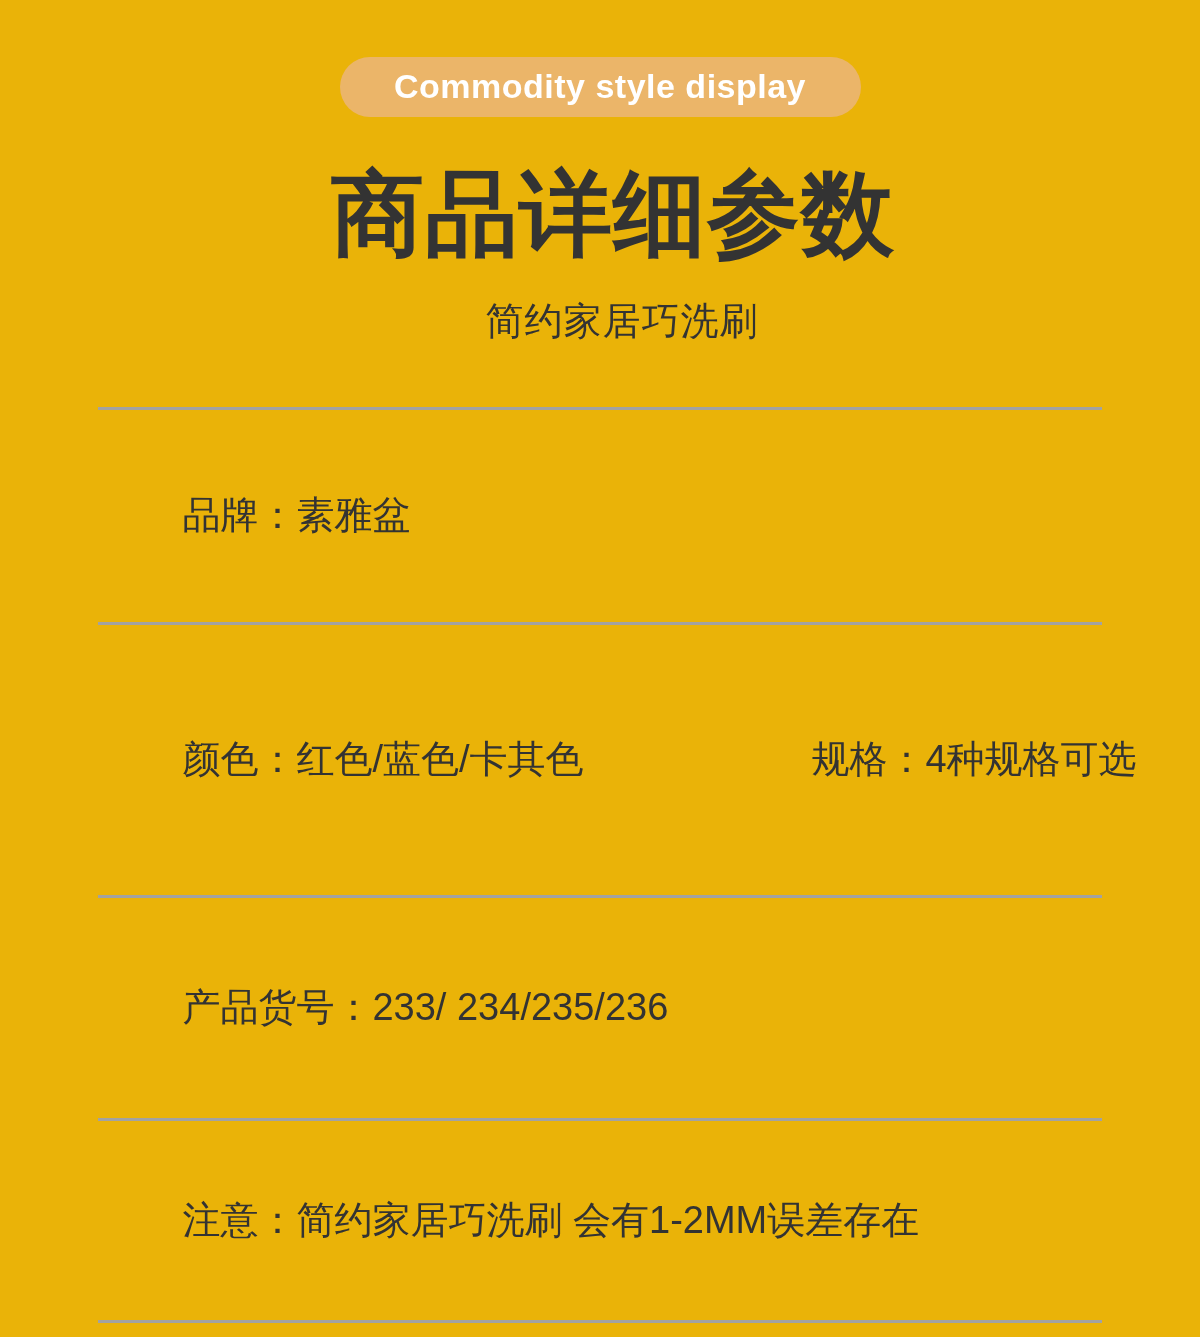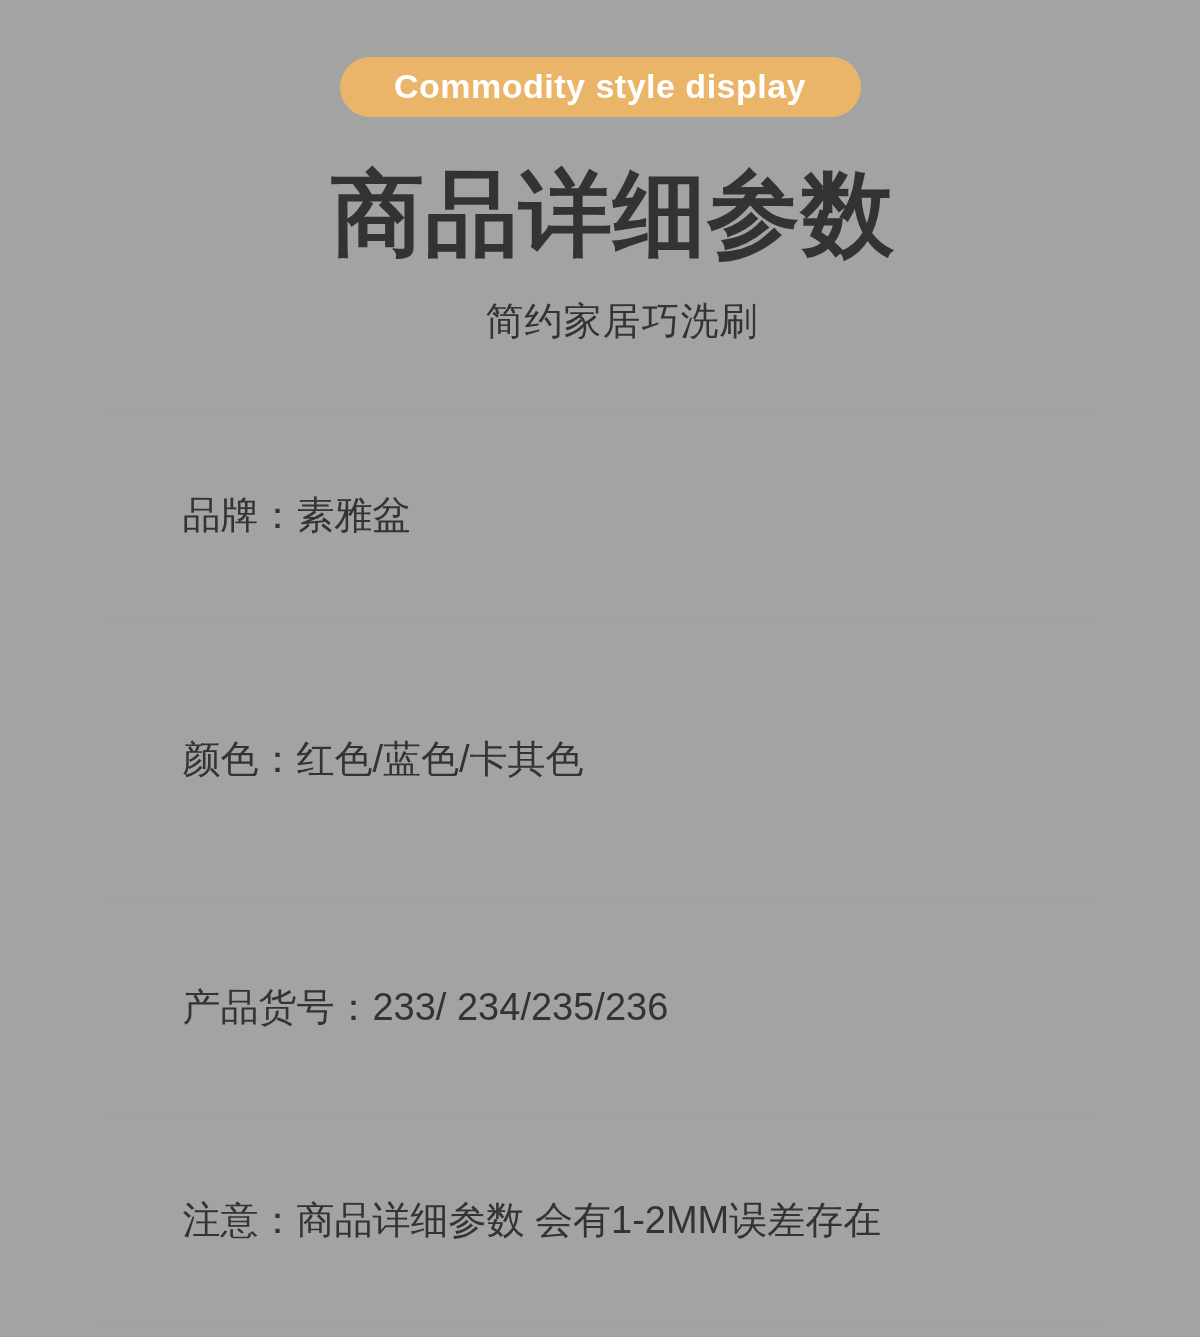--- a/index.html
+++ b/index.html
@@ -5,21 +5,21 @@
   html, body {
     margin: 0;
     padding: 0;
     background: #ffffff;
     font-family: "Liberation Sans", "DejaVu Sans", sans-serif;
   }
   .canvas {
     position: relative;
     width: 1200px;
     height: 1337px;
-    background: #a3a3a3;
+    background: #eab308;
     overflow: hidden;
   }
   .badge {
     width: 521px;
     height: 60px;
     margin: 57px auto 0 auto;
     border-radius: 30px;
     background: #ebb569;
     display: flex;
     align-items: center;
@@ -105,35 +105,38 @@
         <span>品牌</span><span>：</span><span>素雅盆</span>
       </div>
     </div>
 
     <div class="divider" style="background: rgb(162, 162, 162);"></div>
 
     <div class="param-row row-2">
       <div class="param-cell left-col">
         <span>颜色</span><span>：</span><span>红色/蓝色/卡其色</span>
       </div>
+      <div class="param-cell">
+        <span>规格</span><span>：</span><span>4种规格可选</span>
+      </div>
     </div>
 
     <div class="divider" style="background: rgb(162, 162, 162);"></div>
 
     <div class="param-row row-3">
       <div class="param-cell">
         <span>产品货号</span><span>：</span><span>233/ 234/235/236</span>
       </div>
     </div>
 
     <div class="divider" style="background: rgb(162, 162, 162);"></div>
 
     <div class="param-row row-4">
       <div class="param-cell">
-        <span>注意</span><span>：</span><span>商品详细参数 会有1-2MM误差存在</span>
+        <span>注意</span><span>：</span><span>简约家居巧洗刷 会有1-2MM误差存在</span>
       </div>
     </div>
 
     <div class="divider" style="background: rgb(162, 162, 162);"></div>
 
   </div>
 
 </div>
 
 </body></html>

